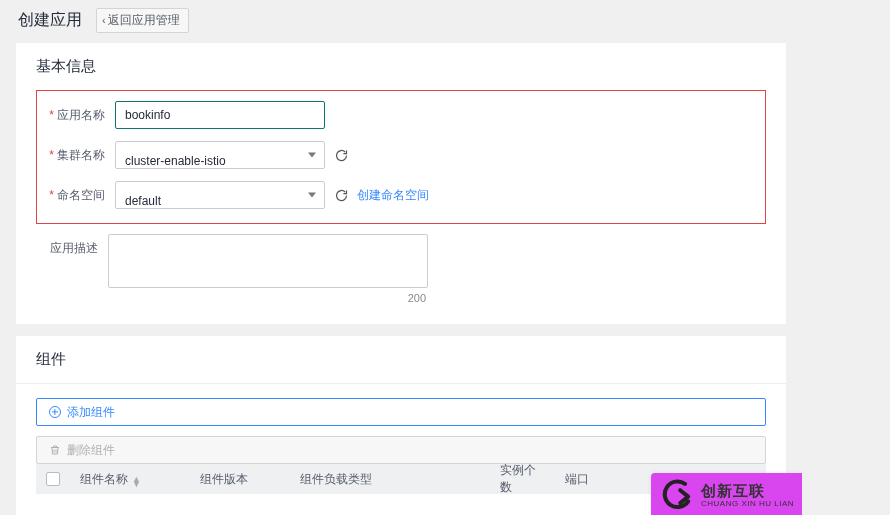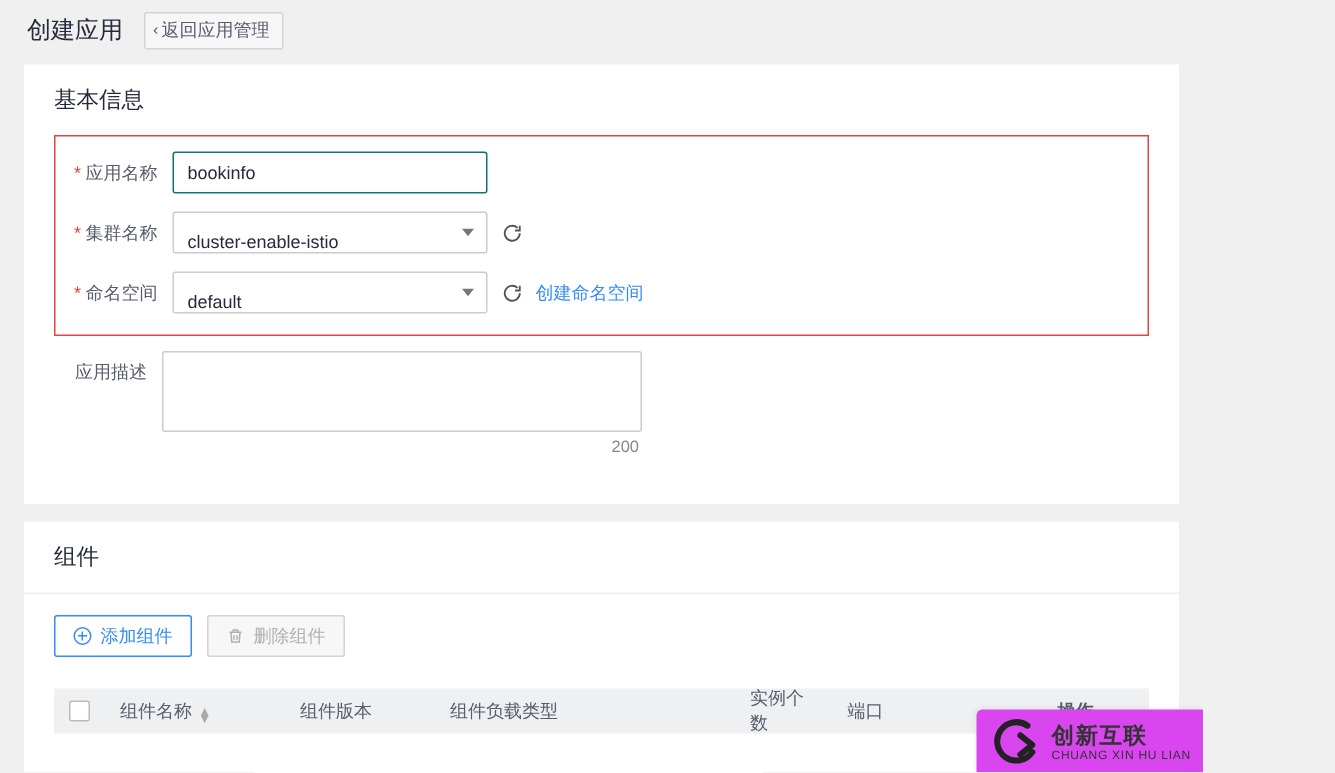--- a/index.html
+++ b/index.html
@@ -39,21 +39,21 @@
     padding: 3px 8px 3px 5px;
     border: 1px solid #d4d4d4;
     background: #f7f7f7;
     color: #575d6c;
     border-radius: 2px;
     cursor: pointer;
   }
   .back-link .chev { font-size: 11px; line-height: 1; }
   .panel {
     background: #fff;
-    padding: 14px 20px 30px 20px;
+    padding: 14px 20px 18px 20px;
     margin-bottom: 12px;
   }
   .panel-title {
     font-size: 15px;
     color: #252b3a;
     margin-bottom: 14px;
   }
   .highlight-box {
     border: 1px solid #e04545;
     padding: 10px 10px 2px 6px;
@@ -146,21 +146,21 @@
     font-family: inherit;
   }
   .char-count {
     position: absolute;
     right: 2px;
     bottom: -16px;
     color: #888;
     font-size: 11px;
   }
   
-  .btn-row { display: flex; gap: 10px; margin-bottom: 21px; }
+  .btn-row { display: flex; gap: 10px; margin-bottom: 0; flex-direction: column; }
   .btn {
     height: 28px;
     padding: 0 12px;
     border-radius: 2px;
     display: inline-flex;
     align-items: center;
     gap: 6px;
     font-size: 12px;
     cursor: pointer;
   }

